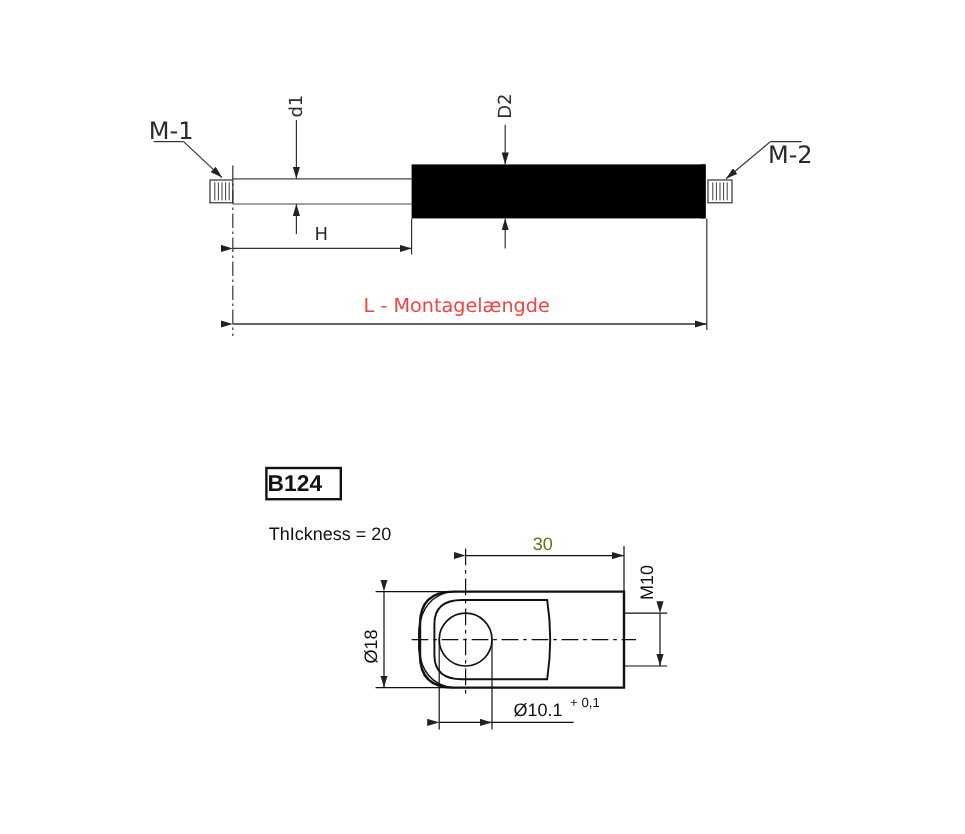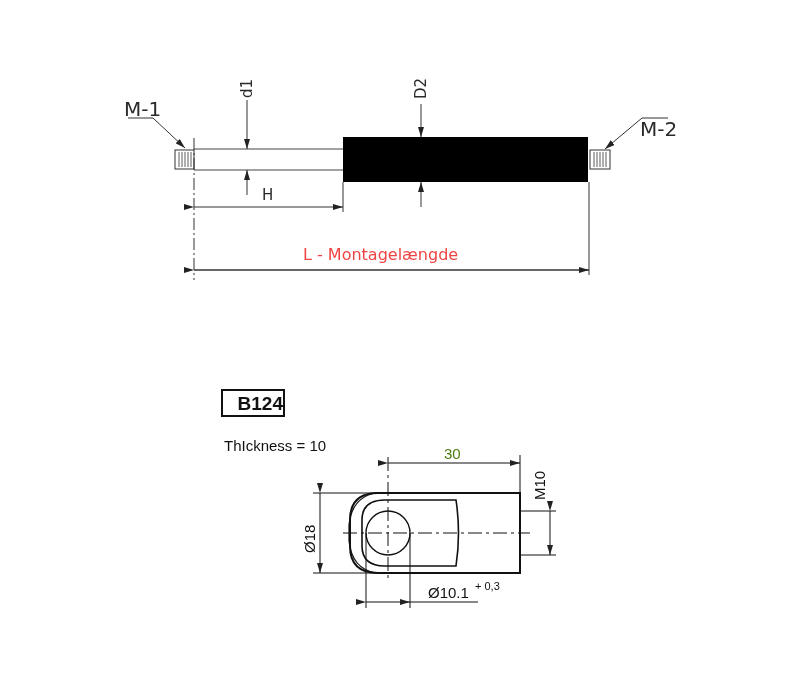--- a/index.html
+++ b/index.html
@@ -2,21 +2,21 @@
 <html><head>
 <meta charset="utf-8">
 <style>
   html, body { margin: 0; padding: 0; background: #ffffff; }
   body { width: 804px; height: 695px; position: relative; overflow: hidden; font-family: "DejaVu Sans", sans-serif; }
   svg { position: absolute; left: 0; top: 0; }
   .lbl { position: absolute; color: #2a2a2a; white-space: nowrap; line-height: 1; }
   .sans { font-family: "Liberation Sans", sans-serif; }
   .vert { transform-origin: left top; transform: rotate(-90deg); }
   .b124 { position: absolute; left: 221px; top: 389px; width: 64px; height: 28px; border: 2px solid #111; box-sizing: border-box;
-          font-family: "Liberation Sans", sans-serif; font-weight: bold; font-size: 19px; color: #111; text-align: right; line-height: 25px; }
+          font-family: "Liberation Sans", sans-serif; font-weight: bold; font-size: 19px; color: #111; text-align: left; line-height: 25px; }
 </style>
 </head>
 <body>
 
 <svg width="804" height="695" viewBox="0 0 804 695">
   <defs>
     <marker id="arr" markerWidth="10" markerHeight="6" refX="10" refY="3" orient="auto" markerUnits="userSpaceOnUse">
       <path d="M0,0 L10,3 L0,6 Z" fill="#222"></path>
     </marker>
   </defs>
@@ -99,18 +99,18 @@
 </svg>
 
 <span class="lbl" style="left:124px;top:99px;font-size:20px;">M-1</span>
 <span class="lbl" style="left:640px;top:99px;font-size:20px;margin-top:20px;">M-2</span>
 <span class="lbl vert" style="left:240px;top:98px;font-size:15px;">d1</span>
 <span class="lbl vert" style="left:414px;top:99px;font-size:15px;">D2</span>
 <span class="lbl" style="left:262px;top:188px;font-size:15px;">H</span>
 <span class="lbl" style="left:303px;top:247px;font-size:16px;color:#ef4444;">L - Montagelængde</span>
 
 <div class="b124">B124</div>
-<span class="lbl sans" style="left:224px;top:438px;font-size:15px;color:#111;">ThIckness = 10</span>
+<span class="lbl sans" style="left:224px;top:438px;font-size:15px;color:#111;">ThIckness = 20</span>
 <span class="lbl sans" style="left:444px;top:446px;font-size:15px;color:#4d7c0f;">30</span>
 <span class="lbl sans vert" style="left:532px;top:500px;font-size:15px;color:#111;">M10</span>
 <span class="lbl sans vert" style="left:302px;top:553px;font-size:15px;color:#111;">Ø18</span>
 <span class="lbl sans" style="left:428px;top:585px;font-size:15px;color:#111;">Ø10.1</span>
-<span class="lbl sans" style="left:475px;top:581px;font-size:11px;color:#111;">+ 0,3</span>
+<span class="lbl sans" style="left:475px;top:581px;font-size:11px;color:#111;">+ 0,1</span>
 
 </body></html>

